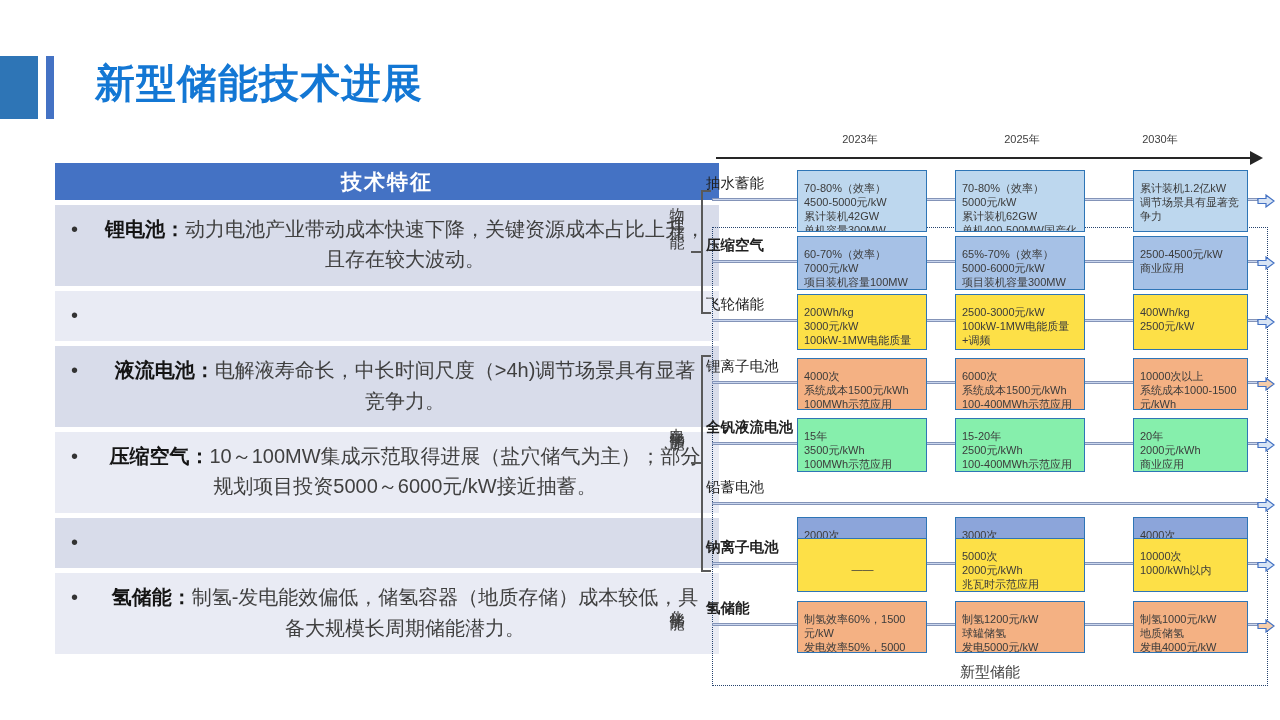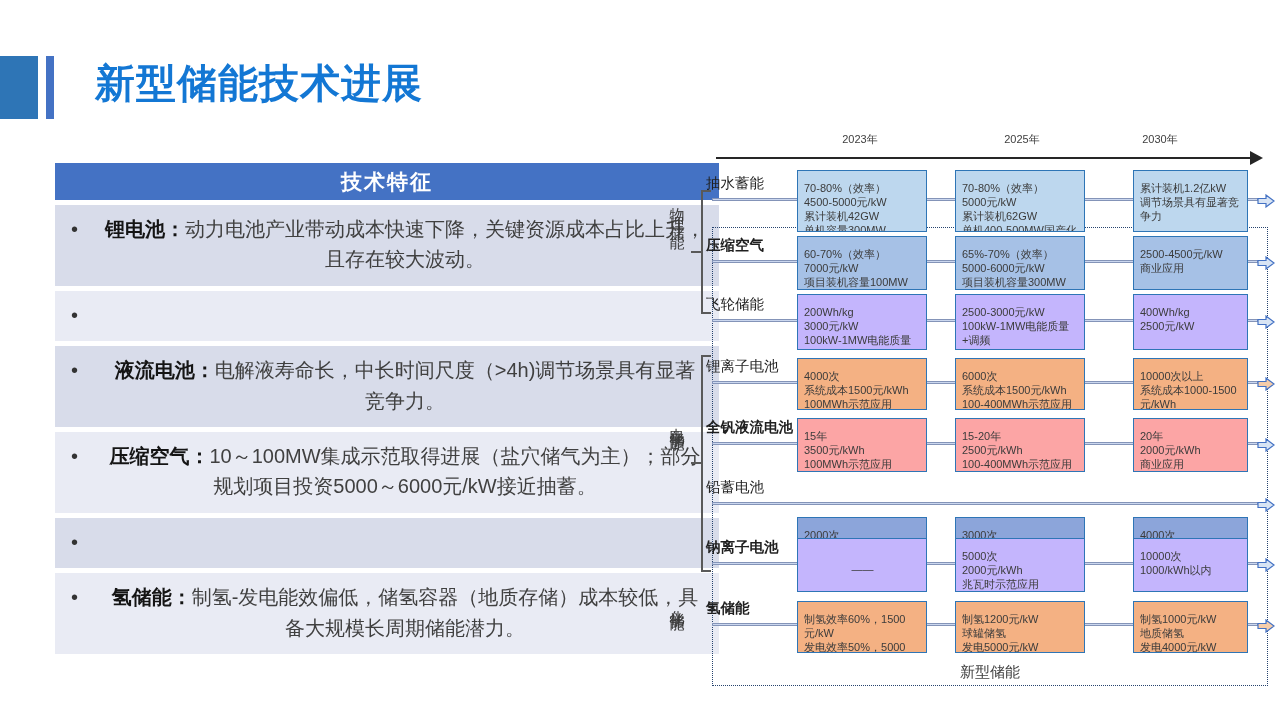--- a/index.html
+++ b/index.html
@@ -42,23 +42,23 @@
   .brace-v { position:absolute; width:2px;  background:#595959; }
   .brace-h { position:absolute; height:2px; background:#595959; }
 
   .row { position:absolute; left:0; top:0; width:100%; }
   .pipe { position:absolute; left:52px; width:546px; height:3px; background:#CBD7EF; border:1px solid #8494B8; }
   .label { position:absolute; left:46px; width:92px; font-size:14.5px; color:#1f1f1f; white-space:nowrap; }
   .label.bold { font-weight:bold; }
   .cell { position:absolute; border:1px solid #2E75B6; padding:10px 5px 2px 6px; line-height:1.28;
           color:#3B3B3B; white-space:pre-line; overflow:hidden; }
   .col1 { left:137px; width:130px; } .col2 { left:295px; width:130px; } .col3 { left:473px; width:115px; }
-  .c-lb  { background:#BDD7EE; } .c-lb2 { background:#fca5a5; }
+  .c-lb  { background:#BDD7EE; } .c-lb2 { background:#86efac; }
   .c-mb  { background:#A6C1E6; } .c-mb2 { background:#8CA5DA;margin-top:39px; }
-  .c-gray{ background:#c4b5fd; } .c-or  { background:#F4B183; }
+  .c-gray{ background:#fde047; } .c-or  { background:#F4B183; }
   .dash-cell { display:flex; align-items:center; justify-content:center; white-space:normal; }
   .arrow { position:absolute; left:597px; width:18px; height:14px; }
   .arrow path { stroke:#4472C4; stroke-width:1.2; fill:#D8E4F4; }
   .r4 .arrow path, .r8 .arrow path { fill:#F6CDAA; }
 
   
   .r1 .cell{top:40px;height:62px}  .r1 .pipe{top:68px}  .r1 .label{top:44px}  .r1 .arrow{top:64px}
   .r2 .cell{top:106px;height:54px} .r2 .pipe{top:130px} .r2 .label{top:106px} .r2 .arrow{top:126px}
   .r3 .cell{top:164px;height:56px} .r3 .pipe{top:189px} .r3 .label{top:165px} .r3 .arrow{top:185px}
   .r4 .cell{top:228px;height:52px} .r4 .pipe{top:251px} .r4 .label{top:227px} .r4 .arrow{top:247px}

